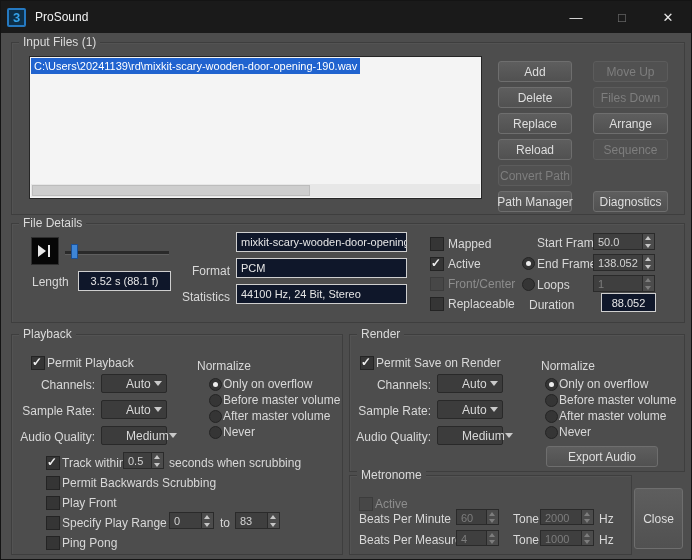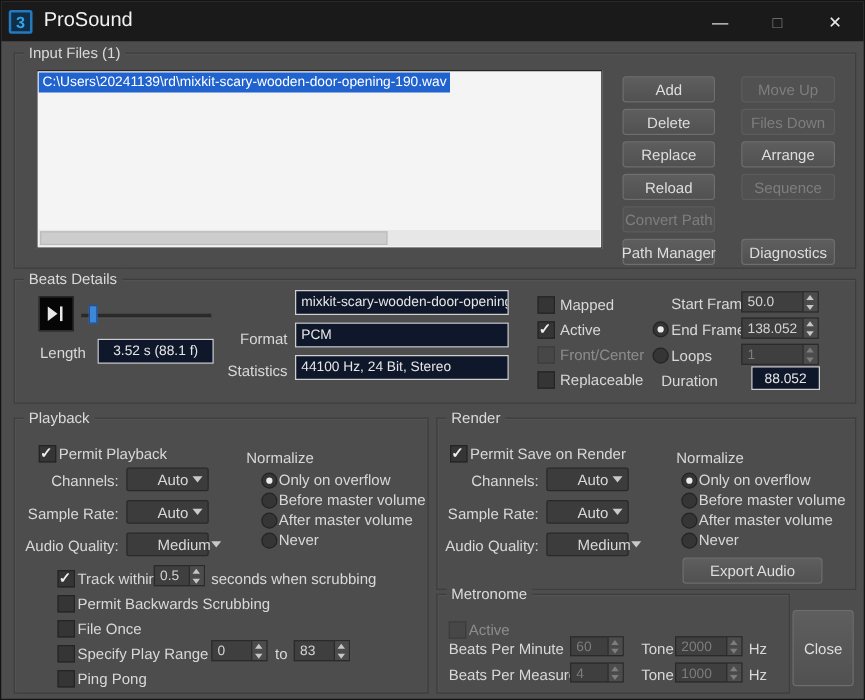--- a/index.html
+++ b/index.html
@@ -1,21 +1,21 @@
 <!DOCTYPE html>
 <html><head>
 <meta charset="utf-8">
 <style>
   html,body{margin:0;padding:0}
   body{font-family:"Liberation Sans",sans-serif;background:#222}
   #win{position:relative;width:692px;height:560px;background:#4d4d4d;border:1px solid #141414;overflow:hidden;box-sizing:border-box}
   
   #titlebar{position:absolute;left:0;top:0;width:100%;height:32px;background:#1a1a1a;display:flex;align-items:center;padding-left:6px;box-sizing:border-box}
   .appicon{width:19px;height:19px;background:#0e2f47;border:2px solid #2579c1;color:#35a3ea;font-weight:bold;font-size:13px;display:flex;align-items:center;justify-content:center;border-radius:2px;box-sizing:border-box}
-  .wtitle{color:#f2f2f2;font-size:16px;margin-left:9px}
+  .wtitle{color:#f2f2f2;font-size:12px;margin-left:9px}
   .wctrls{margin-left:auto;display:flex;height:32px}
   .wbtn{width:46px;display:flex;align-items:center;justify-content:center;font-size:13px;color:#e8e8e8;cursor:pointer}
   .wbtn.dim{color:#828282}
   
   .group{position:absolute;border:1px solid #3e3e3e;box-shadow:inset 1px 1px 0 rgba(255,255,255,0.04)}
   .glabel{position:absolute;top:-8px;left:7px;background:#4d4d4d;padding:0 4px;color:#dadada;font-size:12px;line-height:14px;white-space:nowrap}
   .lbl{position:absolute;color:#d8d8d8;font-size:12px;line-height:14px;white-space:nowrap}
   .lbl.dim{color:#8d8d8d}
   
   .btn{position:absolute;height:21px;background:linear-gradient(#5e5e5e,#515151);border:1px solid #6e6e6e;border-radius:3px;color:#dedede;font-size:12px;display:flex;align-items:center;justify-content:center;cursor:pointer;white-space:nowrap;box-sizing:border-box}
@@ -82,21 +82,21 @@
   <div class="btn" style="left:497px;top:112px;width:74px">Replace</div>
   <div class="btn off" style="left:497px;top:164px;width:74px">Convert Path</div>
   <div class="btn" style="left:497px;top:190px;width:74px">Path Manager</div>
   <div class="btn off" style="left:592px;top:60px;width:75px">Move Up</div>
   <div class="btn off" style="left:592px;top:86px;width:75px">Files Down</div>
   <div class="btn" style="left:592px;top:112px;width:75px">Arrange</div>
   <div class="btn off" style="left:592px;top:138px;width:75px">Sequence</div>
   <div class="btn" style="left:592px;top:190px;width:75px">Diagnostics</div>
 
   <div class="group" style="left:10px;top:222px;width:672px;height:98px">
-    <span class="glabel">Beats Details</span>
+    <span class="glabel">File Details</span>
   </div>
   <div class="playbtn">
     <svg width="14" height="12">
         <polygon points="0,0 8,6 0,12" fill="#e8e8e8"></polygon>
         <rect x="10" y="0" width="2" height="12" fill="#e8e8e8"></rect>
       </svg>
   </div>
   <div class="slidertrack"></div>
   <div class="sliderhandle"></div>
   <span class="lbl" style="left:31px;top:274px">Length</span>
@@ -181,21 +181,21 @@
     <span class="v">0.5</span>
     <span class="a">
         <i class="u"></i>
         <i class="d"></i>
       </span>
   </div>
   <span class="lbl" style="left:168px;top:455px">seconds when scrubbing</span>
   <span class="chk" style="left:45px;top:475px"></span>
   <span class="lbl" style="left:61px;top:475px">Permit Backwards Scrubbing</span>
   <span class="chk" style="left:45px;top:495px"></span>
-  <span class="lbl" style="left:61px;top:495px">File Once</span>
+  <span class="lbl" style="left:61px;top:495px">Play Front</span>
   <span class="chk" style="left:45px;top:515px"></span>
   <span class="lbl" style="left:61px;top:515px">Specify Play Range</span>
   <div class="spin" style="left:168px;top:511px;width:45px">
     <span class="v">0</span>
     <span class="a">
         <i class="u"></i>
         <i class="d"></i>
       </span>
   </div>
   <span class="lbl" style="left:219px;top:515px">to</span>

